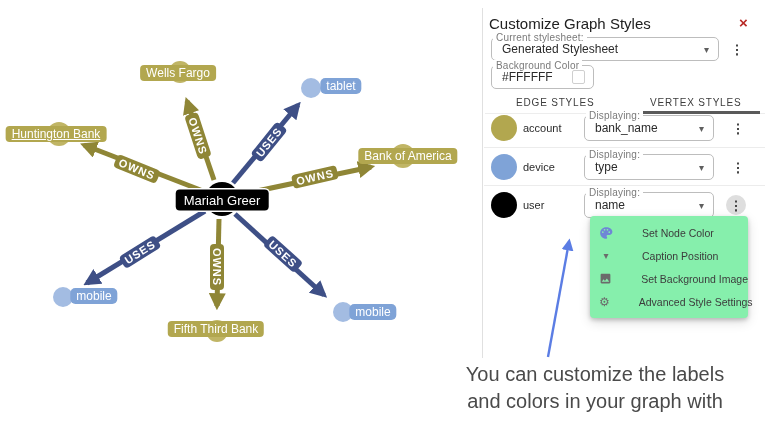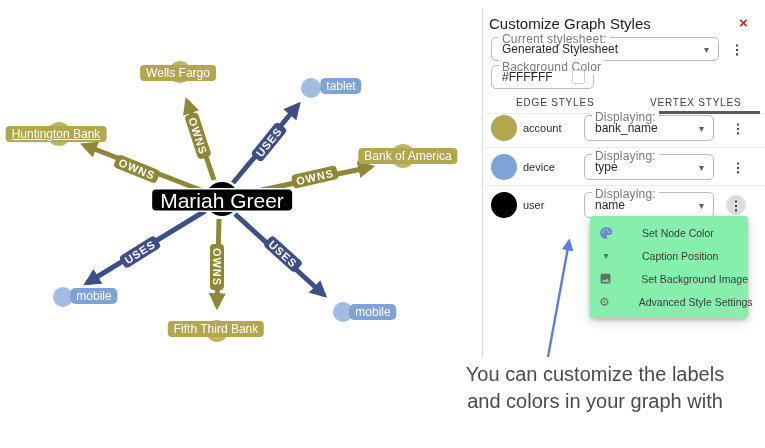--- a/index.html
+++ b/index.html
@@ -11,21 +11,21 @@
   
   .graph { position:absolute; left:0; top:0; width:480px; height:448px; }
   .graph svg { position:absolute; left:0; top:0; }
   .pill {
     position:absolute; transform:translate(-50%,-50%);
     color:#fff; font-size:12px; line-height:14px; padding:1px 6px;
     border-radius:4px; white-space:nowrap;
   }
   .pill.bank   { background:#b2a74f; }
   .pill.device { background:#7fa3d7; border-radius:5px;margin-left:31px; }
-  .pill.user   { background:#000; font-size:21px; line-height:19px; padding:1px 8px;
+  .pill.user   { background:#000; font-size:13px; line-height:19px; padding:1px 8px;
                  box-shadow:0 0 0 1.5px #fff; border-radius:4px; }
   .edge-pill {
     position:absolute; color:#fff; font-size:11px; font-weight:700; letter-spacing:1px;
     padding:1px 4px; border-radius:4px; white-space:nowrap;
   }
   .edge-pill.owns { background:#8f8636; }
   .edge-pill.uses { background:#3e4f86; }
   
   .panel {
     position:absolute; left:482px; top:8px; width:283px; height:350px;
@@ -37,22 +37,22 @@
     position:absolute; left:152px; top:3px; height:17px; padding:0 7px;
     display:flex; align-items:center; gap:4px;
     border:1px solid #90c494; border-radius:3px; background:#f4faf4;
     color:#4c9e52; font-size:9px; font-weight:700; letter-spacing:.6px; cursor:pointer;
   }
   .close-x { position:absolute; left:250px; top:3px; color:#b92b27; font-size:15px; font-weight:700; cursor:pointer; line-height:15px; }
   .field {
     position:absolute; border:1px solid #bdbdbd; border-radius:5px; background:#fff;
   }
   .field .legend {
-    position:absolute; top:-6px; left:7px; background:#fff; padding:0 3px;
-    font-size:12px; color:#7a7a7a; letter-spacing:.2px; white-space:nowrap;
+    position:absolute; top:-6px; left:1px; background:#fff; padding:0 3px;
+    font-size:10px; color:#7a7a7a; letter-spacing:.2px; white-space:nowrap;
   }
   .field .value { position:absolute; left:10px; top:50%; transform:translateY(-50%); font-size:12px; color:#2b2b2b; white-space:nowrap; }
   .field .caret { position:absolute; right:9px; top:50%; transform:translateY(-50%); color:#5f5f5f; font-size:10px; }
   .kebab { position:absolute; width:20px; height:20px; display:flex; align-items:center; justify-content:center;
            color:#3a3a3a; font-size:13px; font-weight:700; cursor:pointer; }
   .kebab.active { background:#dedede; border-radius:50%; }
   .swatch { position:absolute; width:13px; height:14px; background:#fff; border:1px solid #cfcfcf; border-radius:2px; }
   .tabs { position:absolute; left:2px; top:84px; width:281px; height:22px; display:flex; border-bottom:1px solid #ededed; }
   .tab { flex:1; text-align:center; font-size:10px; letter-spacing:.8px; color:#3d3d3d; padding-top:5px; position:relative; cursor:pointer; }
   .tab .underline { position:absolute; left:2px; right:6px; bottom:-1px; height:3px; background:#5a5a5a; }

